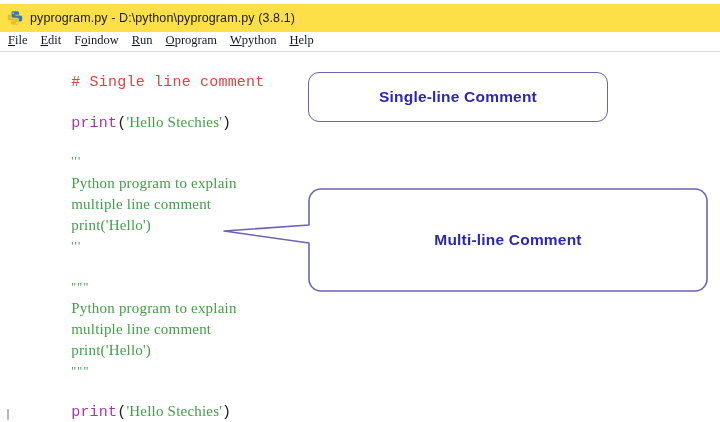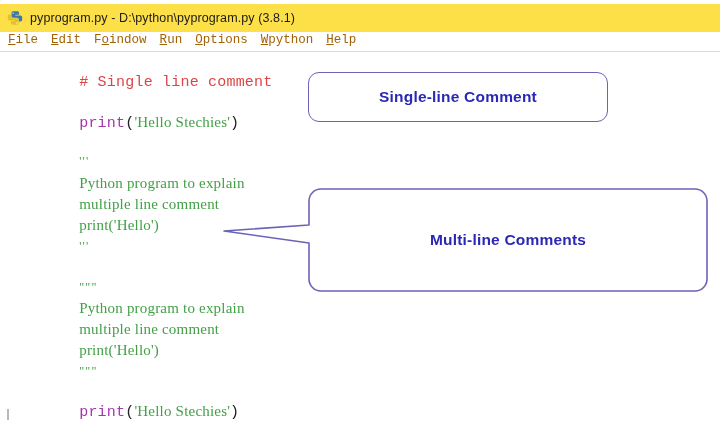--- a/index.html
+++ b/index.html
@@ -51,23 +51,23 @@
     position: absolute;
     left: 0; top: 30px;
     width: 720px;
     height: 20px;
     display: flex;
     align-items: center;
     padding-left: 8px;
     box-sizing: border-box;
   }
   .menu-item {
-    font-family: Liberation Mono, monospace;
+    font-family: Liberation Serif, serif;
     font-size: 12.5px;
-    color: #a16207;
+    color: #0f172a;
     margin-right: 13px;
     white-space: nowrap;
     cursor: default;
   }
   .menu-item .acc {
     text-decoration: underline;
   }
 
   
   #menu-sep {
@@ -81,21 +81,21 @@
   
   #code-area {
     position: absolute;
     left: 0; top: 52px;
     width: 720px;
     height: 370px;
     background: #ffffff;
   }
   .code-line {
     position: absolute;
-    left: 24px;
+    left: 16px;
     font-family: "Liberation Mono", "DejaVu Sans Mono", monospace;
     font-size: 15px;
     line-height: 17px;
     white-space: pre;
     letter-spacing: 0.2px;
   }
   .c-comment { color: #dd4444; }
   .c-keyword { color: #a535ad; }
   .c-string  { color: #43a047; font-family: Liberation Serif, serif; }
   .c-plain   { color: #222222; }
@@ -177,21 +177,21 @@
       </svg>
     </span>
     <span id="title-text">pyprogram.py - D:\python\pyprogram.py (3.8.1)</span>
   </div>
 
   <div id="menubar">
     <span class="menu-item"><span></span><span class="acc">F</span><span>ile</span></span>
     <span class="menu-item"><span></span><span class="acc">E</span><span>dit</span></span>
     <span class="menu-item"><span>F</span><span class="acc">o</span><span>indow</span></span>
     <span class="menu-item"><span></span><span class="acc">R</span><span>un</span></span>
-    <span class="menu-item"><span></span><span class="acc">O</span><span>ptions</span></span>
+    <span class="menu-item"><span></span><span class="acc">O</span><span>program</span></span>
     <span class="menu-item"><span></span><span class="acc">W</span><span>python</span></span>
     <span class="menu-item"><span></span><span class="acc">H</span><span>elp</span></span>
   </div>
   <div id="menu-sep"></div>
 
   <div id="code-area">
 
     <div class="code-line" style="top:5px;">
       <span class="c-comment" style="color: rgb(221, 68, 68);"># Single line comment</span>
     </div>
@@ -260,17 +260,17 @@
                L 485 93
                A 12 12 0 0 1 473 105
                L 99 105
                A 12 12 0 0 1 87 93
                L 87 57
                L 2 45
                L 87 39
                Z" fill="#ffffff" stroke="#6a63b8" stroke-width="1.6" stroke-linejoin="round"></path>
     </svg>
     <div id="callout-multi-label">
-      <span class="callout-label" style="color: rgb(43, 40, 181);">Multi-line Comments</span>
+      <span class="callout-label" style="color: rgb(43, 40, 181);">Multi-line Comment</span>
     </div>
   </div>
 
 </div>
 
 </body></html>

